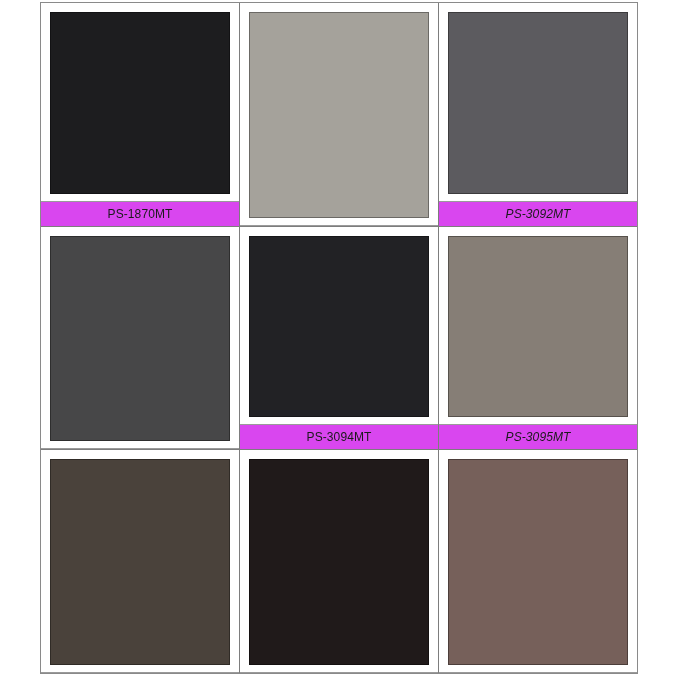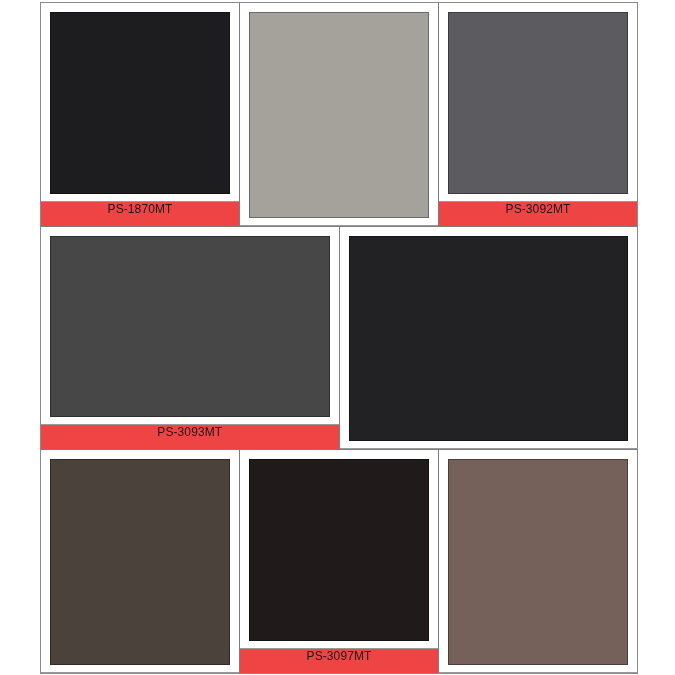--- a/index.html
+++ b/index.html
@@ -43,20 +43,21 @@
     flex: 1 1 0;
     display: flex;
     flex-direction: column;
     border-right: 1px solid #7d7d7d;
     box-sizing: border-box;
     min-width: 0;
     background: #ffffff;
   }
   .swatch-cell:last-child {
     border-right: none;
+    font-style: italic;
   }
 
   .swatch-area {
     flex: 1 1 auto;
     display: flex;
     align-items: center;
     justify-content: center;
     padding: 9px 9px 7px 9px;
     box-sizing: border-box;
     min-height: 0;
@@ -66,22 +67,23 @@
   .swatch-chip {
     width: 100%;
     height: 100%;
     box-sizing: border-box;
     border: 1px solid rgba(0, 0, 0, 0.35);
   }
 
   .swatch-label-strip {
     flex: 0 0 24px;
     display: flex;
+    align-items: center;
     justify-content: center;
-    background: #ef4444;
+    background: #d946ef;
     box-sizing: border-box;
   }
 
   .swatch-label {
     font-family: "Liberation Sans", sans-serif;
     font-size: 12px;
     color: #1a1a1a;
     letter-spacing: 0.1px;
     white-space: nowrap;
   }
@@ -113,44 +115,49 @@
         <span class="swatch-label">PS-3092MT</span>
       </div>
     </div>
   </div>
 
   <div class="swatch-row">
     <div class="swatch-cell">
       <div class="swatch-area">
         <div class="swatch-chip" style="background-color: rgb(71, 71, 72);"></div>
       </div>
+    </div>
+    <div class="swatch-cell">
+      <div class="swatch-area">
+        <div class="swatch-chip" style="background-color: rgb(34, 34, 37);"></div>
+      </div>
       <div class="swatch-label-strip">
-        <span class="swatch-label">PS-3093MT</span>
+        <span class="swatch-label">PS-3094MT</span>
       </div>
     </div>
     <div class="swatch-cell">
       <div class="swatch-area">
-        <div class="swatch-chip" style="background-color: rgb(34, 34, 37);"></div>
+        <div class="swatch-chip" style="background-color: rgb(134, 126, 118);"></div>
+      </div>
+      <div class="swatch-label-strip">
+        <span class="swatch-label">PS-3095MT</span>
       </div>
     </div>
   </div>
 
   <div class="swatch-row">
     <div class="swatch-cell">
       <div class="swatch-area">
         <div class="swatch-chip" style="background-color: rgb(74, 66, 59);"></div>
       </div>
     </div>
     <div class="swatch-cell">
       <div class="swatch-area">
         <div class="swatch-chip" style="background-color: rgb(32, 26, 26);"></div>
       </div>
-      <div class="swatch-label-strip">
-        <span class="swatch-label">PS-3097MT</span>
-      </div>
     </div>
     <div class="swatch-cell">
       <div class="swatch-area">
         <div class="swatch-chip" style="background-color: rgb(118, 96, 90);"></div>
       </div>
     </div>
   </div>
 
 </div>
 

